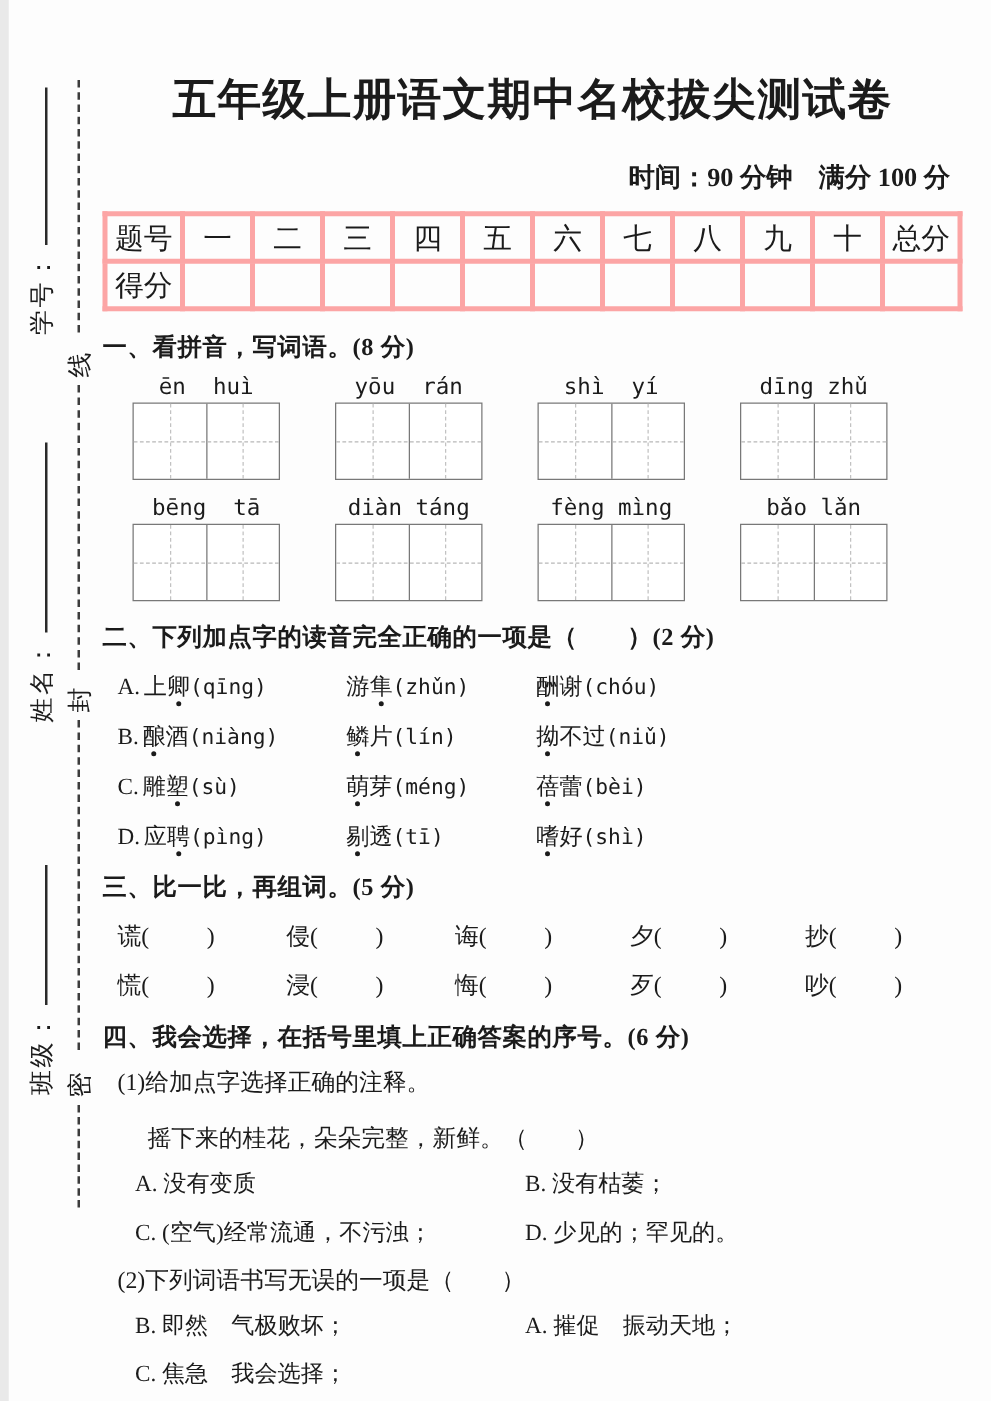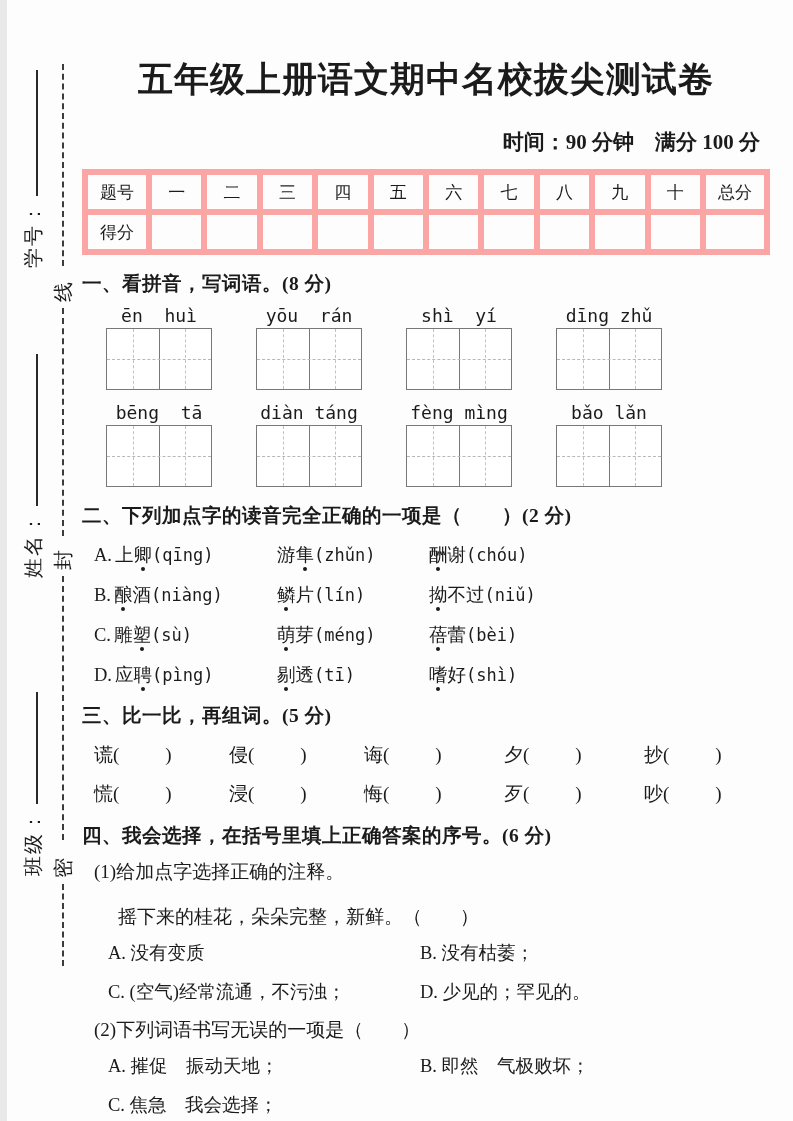--- a/index.html
+++ b/index.html
@@ -19,28 +19,28 @@
     position:absolute;left:50px;transform:rotate(-90deg);transform-origin:left top;
     font-size:20px;
   }
   .dash-seg{position:absolute;left:62px;width:0;border-left:2px dashed #3c3c3c;}
   
   .content{position:absolute;left:82px;top:0;width:688px;}
   .title{margin-top:56px;text-align:center;font-size:35px;font-weight:800;letter-spacing:1px;}
   .meta{margin-top:25px;text-align:right;padding-right:10px;font-size:21px;font-weight:700;}
   table.score{width:100%;margin-top:13px;border-collapse:collapse;}
   table.score td{
-    border:6px solid #fca5a5;height:34px;text-align:center;font-size:17px;padding:0;
+    border:4px solid #fca5a5;height:34px;text-align:center;font-size:23px;padding:0;
   }
   table.score td.lab{width:58px;}
   
   .h{font-size:19.5px;font-weight:700;margin-top:15px;letter-spacing:0.5px;}
   
   .pinrow{display:flex;margin-left:24px;margin-top:8px;gap:44px;}
-  .pgroup{width:106px;text-align:center;}
+  .pgroup{width:118px;text-align:center;}
   .plabel{font-family:"DejaVu Sans Mono",monospace;font-size:18px;white-space:pre;}
   .pbox{margin-top:2px;height:60px;border:1.5px solid #787878;position:relative;display:flex;background:#fff;}
   .pbox::after{content:"";position:absolute;left:0;right:0;top:50%;border-top:1px dashed #b8b8b8;}
   .pcell{flex:1;position:relative;}
   .pcell.div{border-right:1.5px solid #787878;}
   .pcell::before{content:"";position:absolute;top:0;bottom:0;left:50%;border-left:1px dashed #c2c2c2;}
   
   .optrow{display:grid;grid-template-columns:183px 152px auto;padding-left:12px;font-size:18.5px;margin-top:15px;}
   .olabel{margin-right:3px;}
   .py{font-family:"DejaVu Sans Mono",monospace;font-size:17px;}
@@ -219,19 +219,19 @@
   <div class="subline">(1)给加点字选择正确的注释。</div>
   <div class="sentence">摇下来的桂花，朵朵完整，新鲜。（　　）</div>
   <div class="grid2">
     <span>A. 没有变质</span>
     <span>B. 没有枯萎；</span>
     <span>C. (空气)经常流通，不污浊；</span>
     <span>D. 少见的；罕见的。</span>
   </div>
   <div class="subline" style="margin-top:13px;">(2)下列词语书写无误的一项是（　　）</div>
   <div class="grid2">
+    <span>B. 即然　气极败坏；</span>
     <span>A. 摧促　振动天地；</span>
-    <span>B. 即然　气极败坏；</span>
     <span>C. 焦急　我会选择；</span>
   </div>
   <div class="subline" style="margin-top:13px;">(3)诗名“题临安邸”中“题”的意思是（　　）</div>
 
 </div>
 
 </body></html>

